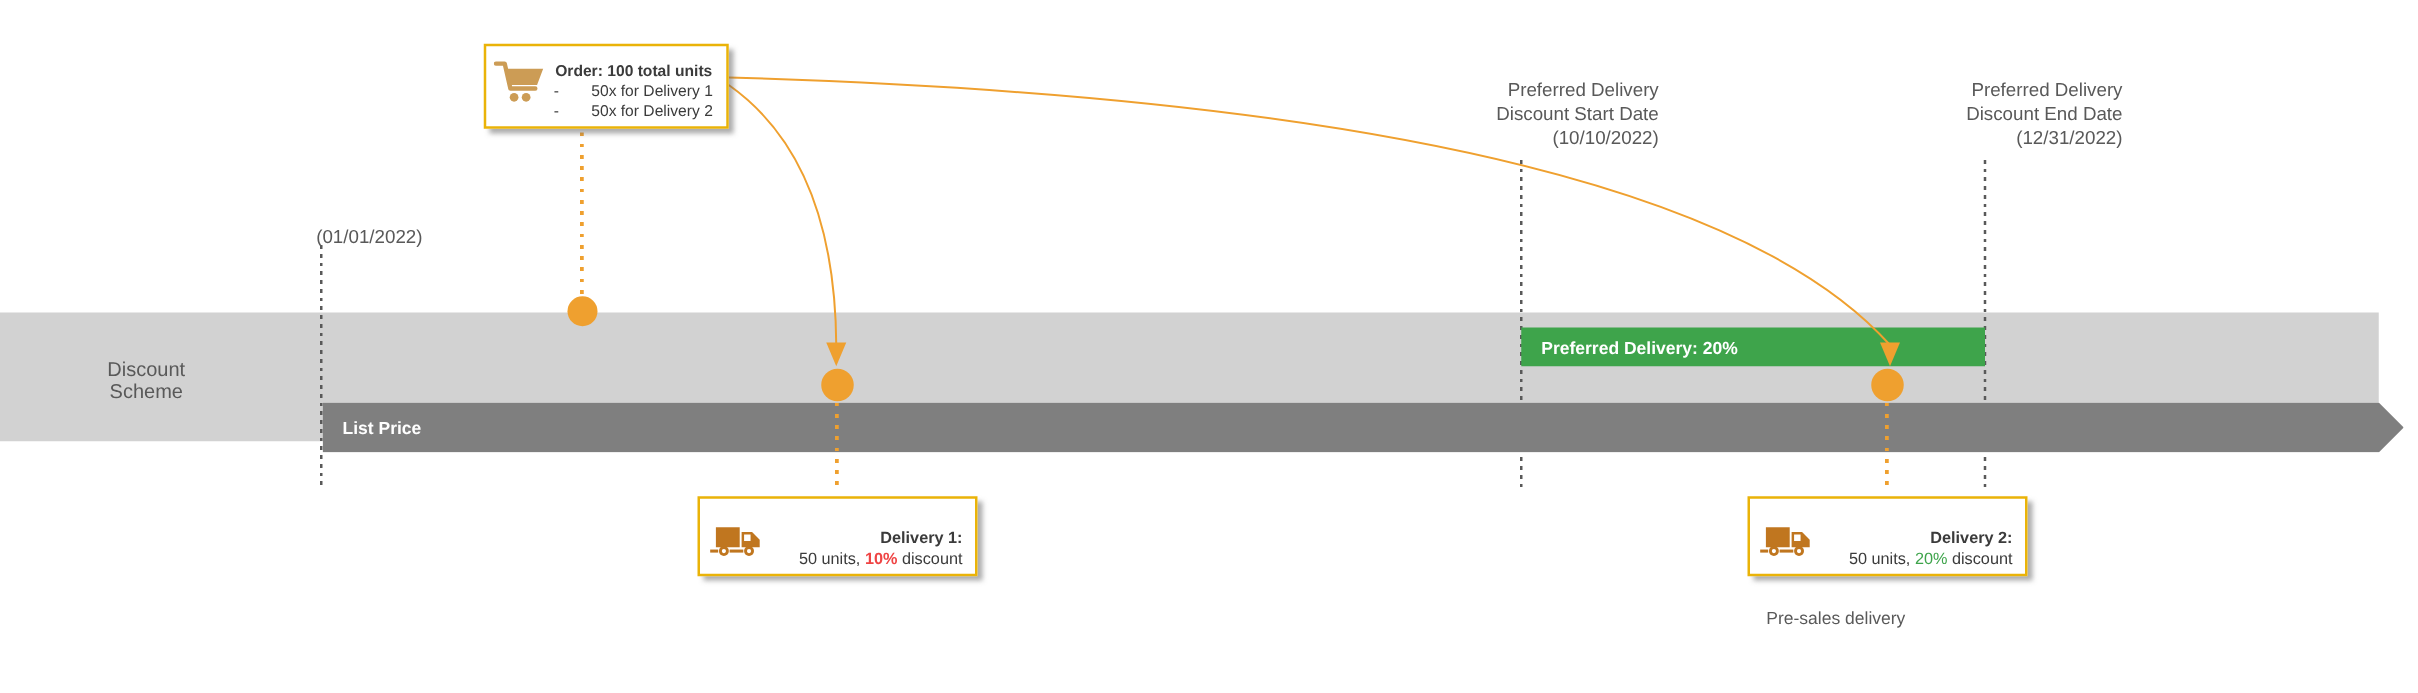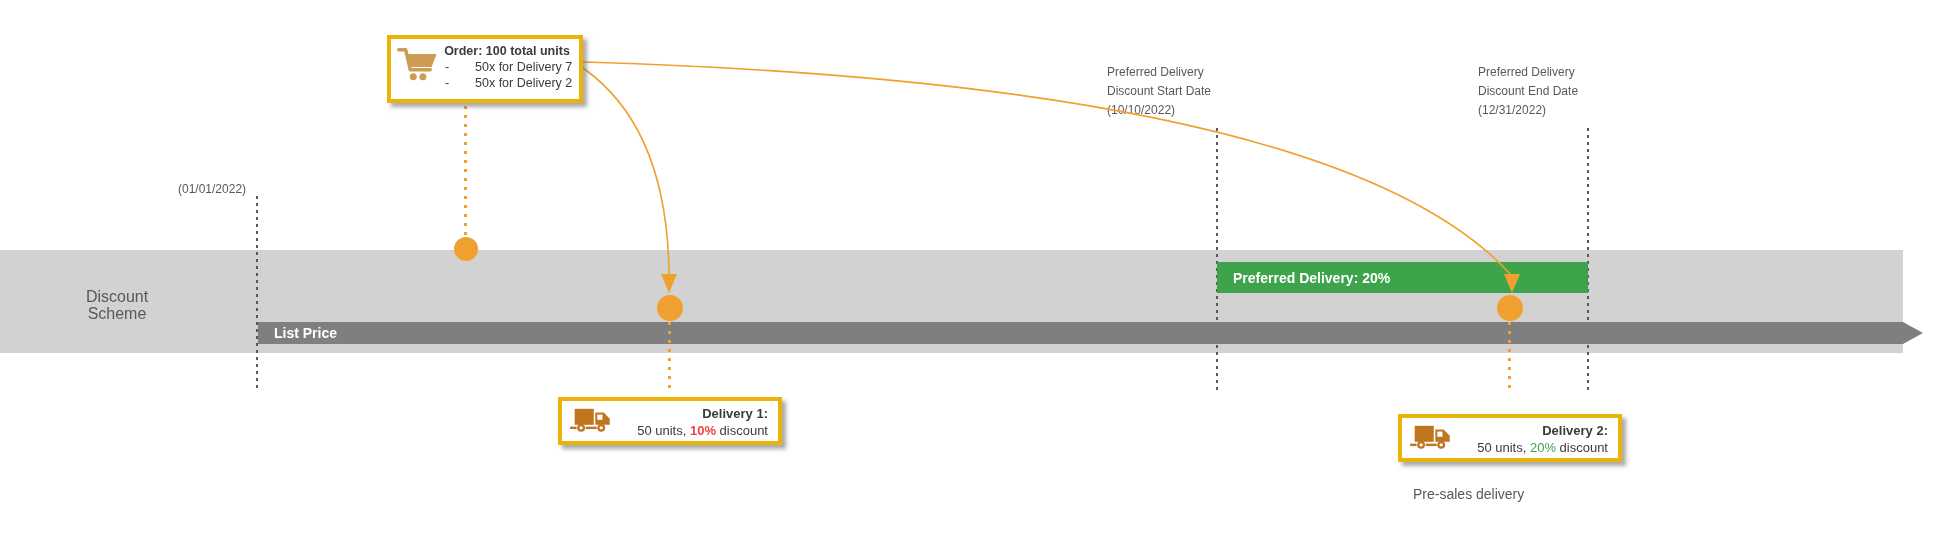--- a/index.html
+++ b/index.html
@@ -5,50 +5,50 @@
   html,body{margin:0;padding:0;background:#ffffff;}
   #canvas{position:relative;width:1934px;height:554px;background:#ffffff;overflow:hidden;
           font-family:"Liberation Sans",sans-serif;color:#595959;}
   .abs{position:absolute;}
 
   
   .band{left:0;top:250px;width:1903px;height:103px;background:#d2d2d2;z-index:1;}
   .bar{z-index:3;display:flex;align-items:center;color:#ffffff;font-weight:bold;font-size:14px;}
   .bar-dark{left:258px;top:293px;width:1660px;height:29px;background:#343132;
             clip-path:polygon(0 0,calc(100% - 15px) 0,100% 50%,calc(100% - 15px) 100%,0 100%);padding-left:0;}
-  .bar-gray{left:258px;top:322px;width:1665px;height:22px;background:#7f7f7f;
+  .bar-gray{left:258px;top:322px;width:1665px;height:40px;background:#7f7f7f;
             clip-path:polygon(0 0,calc(100% - 20px) 0,100% 50%,calc(100% - 20px) 100%,0 100%);}
   .bar-green{left:1217px;top:262px;width:371px;height:31px;background:#3ea44b;z-index:3;
              display:flex;align-items:center;color:#fff;font-weight:bold;font-size:14px;}
   .bar-label{padding-left:16px;}
   .bar-green .bar-label{}
 
   
   .vdot-dark{width:2px;z-index:2;
     background-image:repeating-linear-gradient(to bottom,#595959 0 3px,transparent 3px 7px);}
   .vdot-orange{width:3px;z-index:4;
     background-image:repeating-linear-gradient(to bottom,#efa02f 0 3px,transparent 3px 9px);}
 
   
-  .datelabel{font-size:12px;line-height:19px;text-align:left;color:#595959;z-index:2;}
+  .datelabel{font-size:15px;line-height:19px;text-align:right;color:#595959;z-index:2;}
   .scheme{font-size:16px;line-height:17px;text-align:center;color:#595959;z-index:2;}
   .caption{font-size:14px;line-height:17px;color:#595959;z-index:2;}
 
   
-  .infobox{background:#ffffff;border:4px solid #eab308;box-shadow:4px 4px 4px rgba(100,100,100,.55);
-           z-index:5;display:flex;align-items:flex-start;box-sizing:border-box;}
+  .infobox{background:#ffffff;border:2px solid #eab308;box-shadow:4px 4px 4px rgba(100,100,100,.55);
+           z-index:5;display:flex;align-items:flex-end;box-sizing:border-box;}
   .orderbox{left:387px;top:35px;width:196px;height:68px;padding:4px 6px;}
   .orderbox .obtext{flex:1;font-size:12.5px;line-height:16px;color:#3b3b3b;}
   .obtitle{font-weight:bold;text-align:center;}
   .obitem{display:flex;}
   .obdash{width:10px;margin-left:4px;}
   .obitemtext{margin-left:20px;}
-  .dbox{width:224px;height:48px;padding:4px 10px 4px 8px;justify-content:space-between;}
+  .dbox{width:224px;height:64px;padding:4px 10px 4px 8px;justify-content:space-between;}
   .dbox1{left:558px;top:397px;}
-  .dbox2{left:1398px;top:414px;}
+  .dbox2{left:1398px;top:397px;}
   .dboxtext{text-align:right;font-size:13px;line-height:17px;color:#3b3b3b;}
   .dboxtitle{font-weight:bold;}
   .pct-red{color:#ef4444;font-weight:bold;}
   .pct-green{color:#3ea44b;font-weight:normal;}
 
   
   .odot{background:#efa02f;border-radius:50%;z-index:4;}
 
   svg.overlay{position:absolute;left:0;top:0;z-index:4;pointer-events:none;}
 </style>
@@ -108,21 +108,21 @@
         <path d="M1 3.2 L5 3.2 L7.6 14.6 L19 14.6" fill="none" stroke="#cc9c55" stroke-width="2" stroke-linecap="round" stroke-linejoin="round"></path>
         <polygon points="5.8,5.6 22.6,5.6 19.8,13 7.5,13" fill="#cc9c55"></polygon>
         <circle cx="9.3" cy="18.6" r="2" fill="#cc9c55"></circle>
         <circle cx="14.8" cy="18.6" r="2" fill="#cc9c55"></circle>
       </svg>
     </span>
     <div class="obtext">
       <div class="obtitle">Order: 100 total units</div>
       <div class="obitem">
         <span class="obdash">-</span>
-        <span class="obitemtext">50x for Delivery 7</span>
+        <span class="obitemtext">50x for Delivery 1</span>
       </div>
       <div class="obitem">
         <span class="obdash">-</span>
         <span class="obitemtext">50x for Delivery 2</span>
       </div>
     </div>
   </div>
 
   <div class="abs infobox dbox dbox1">
     <span style="flex:0 0 48px;">

